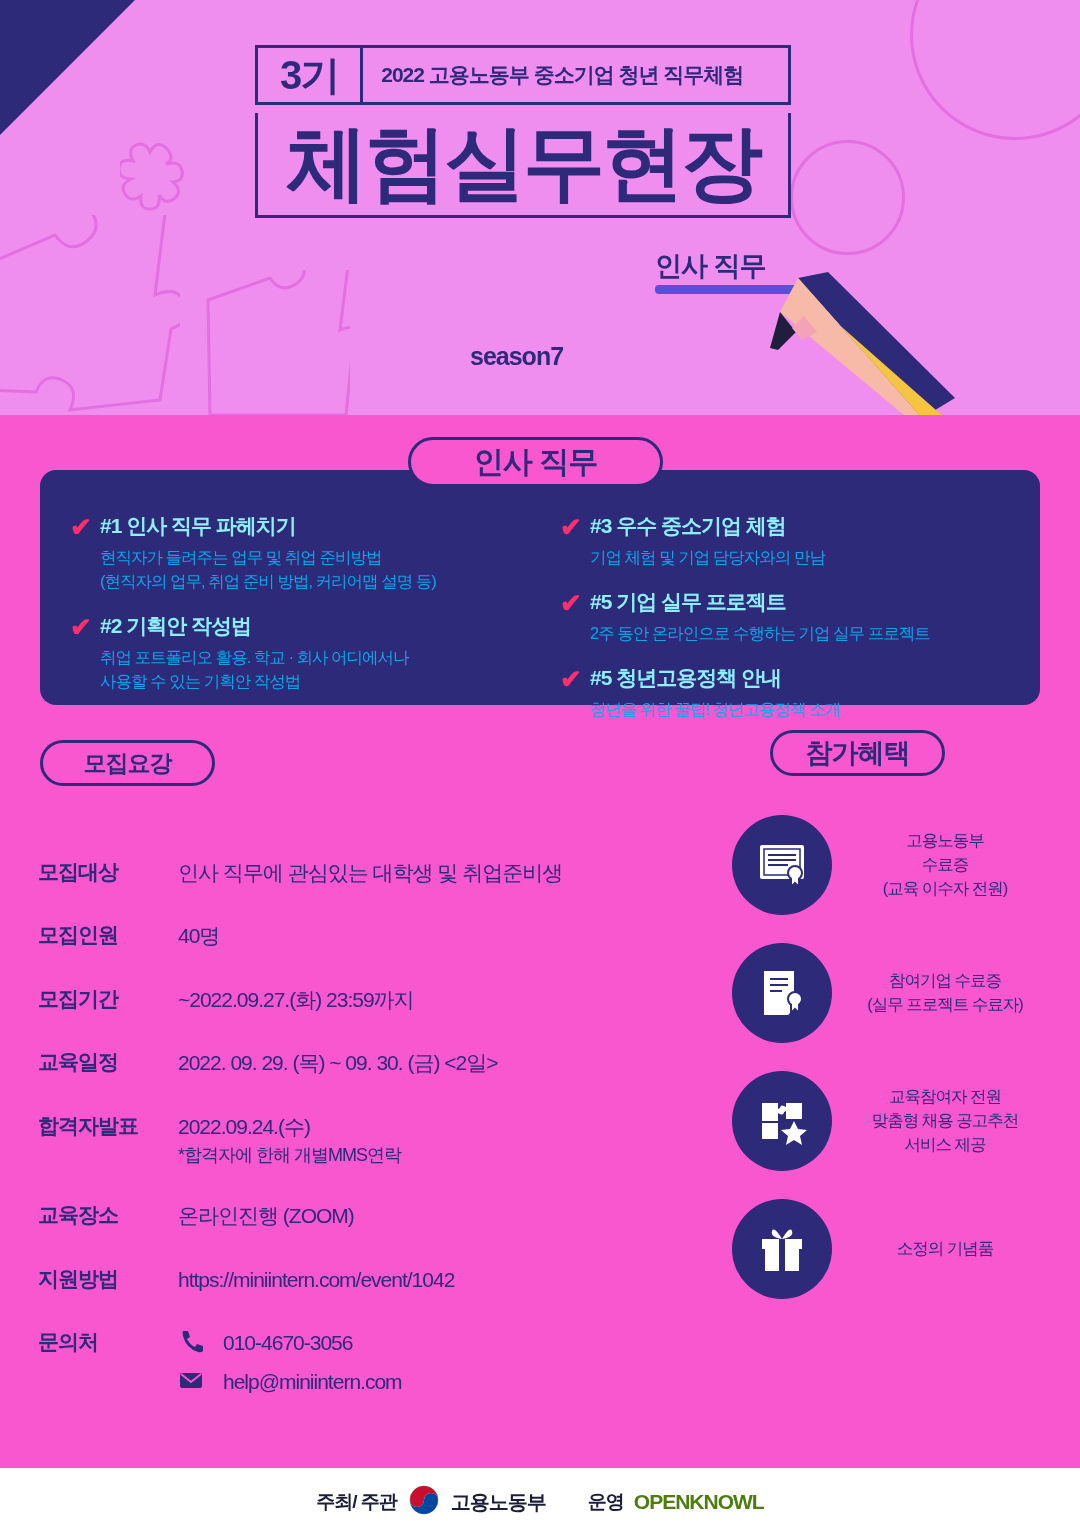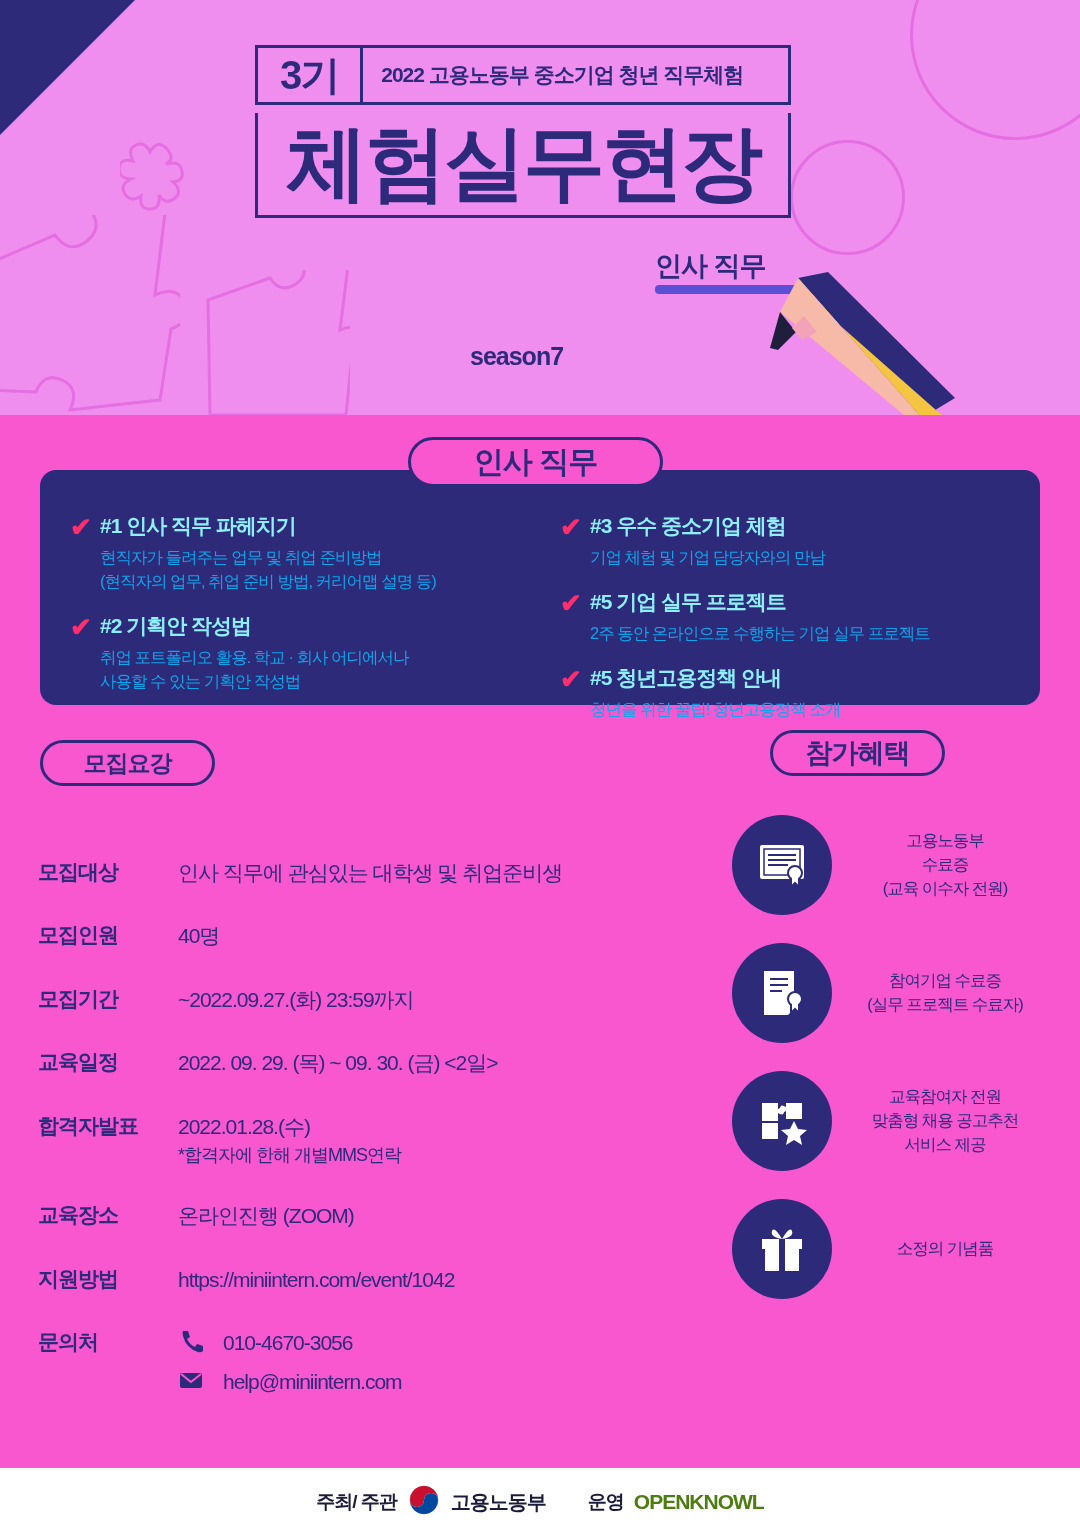--- a/index.html
+++ b/index.html
@@ -377,21 +377,21 @@
     </div>
 
     <div class="info-row">
       <div class="info-label">교육일정</div>
       <div class="info-value">2022. 09. 29. (목) ~ 09. 30. (금) &lt;2일&gt;</div>
     </div>
 
     <div class="info-row">
       <div class="info-label">합격자발표</div>
       <div>
-        <div class="info-value">2022.01.28.(수)</div>
+        <div class="info-value">2022.09.24.(수)</div>
         <div class="info-value info-note">*합격자에 한해 개별MMS연락</div>
       </div>
     </div>
 
     <div class="info-row">
       <div class="info-label">교육장소</div>
       <div class="info-value">온라인진행 (ZOOM)</div>
     </div>
 
     <div class="info-row">

